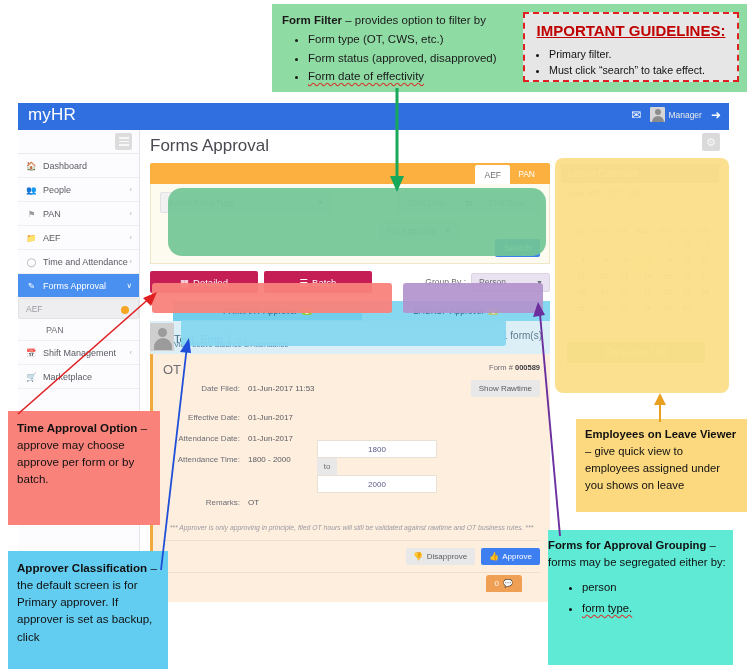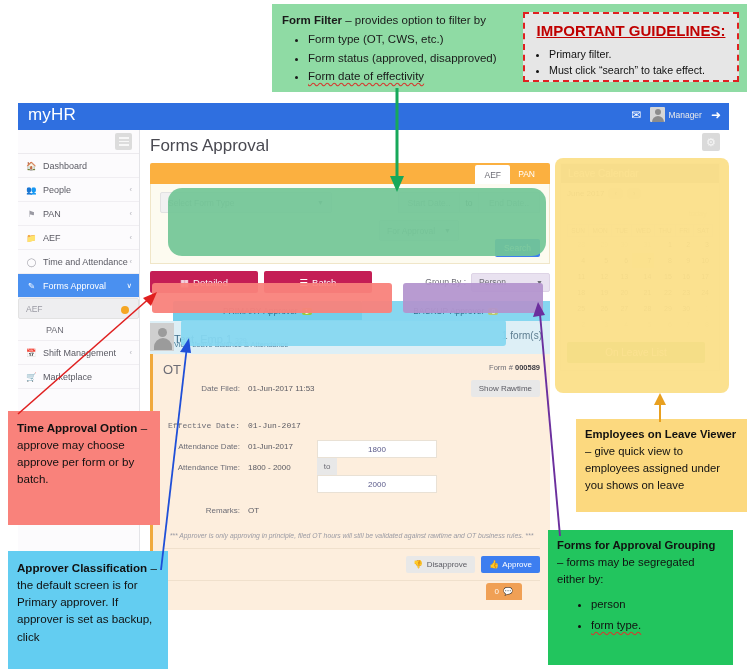--- a/index.html
+++ b/index.html
@@ -49,21 +49,21 @@
     background:#63cdf1; padding: 8px 9px;
     font-size:11.6px; line-height:1.48; color:#111;
   }
   #cal-leaveviewer {
     left: 576px; top: 419px; width: 171px; height: 93px;
     background:#fcd97f; padding: 7px 9px;
     font-size:11.3px; line-height:1.5; color:#111;
   }
   #cal-grouping {
     left: 548px; top: 530px; width: 185px; height: 135px;
-    background:#22c55e; padding: 7px 9px;
+    background:#5eead4; padding: 7px 0;
     font-size:11.3px; line-height:1.5; color:#111;
   }
   #cal-grouping ul { margin:8px 0 0 0; padding-left:34px; }
   #cal-grouping li { margin-bottom:4px; }
   .cal-b { font-weight:bold; }
 
   
   .arrow { position:absolute; z-index:45; }
 
   
@@ -447,21 +447,21 @@
         <div id="formno">
           <span>Form #</span>
           <b>000589</b>
         </div>
         <div id="rawtime">Show Rawtime</div>
 
         <div class="drow">
           <span class="dlbl">Date Filed:</span>
           <span class="dval">01-Jun-2017 11:53</span>
         </div>
-        <div class="drow" style="margin-top:28px;font-family:Liberation Mono, monospace;">
+        <div class="drow" style="margin-top:20px;">
           <span class="dlbl">Effective Date:</span>
           <span class="dval">01-Jun-2017</span>
         </div>
         <div class="drow" style="margin-top:12px;">
           <span class="dlbl">Attendance Date:</span>
           <span class="dval">01-Jun-2017</span>
         </div>
         <div class="drow" style="margin-top:12px;">
           <span class="dlbl">Attendance Time:</span>
           <span class="dval">1800 - 2000</span>

